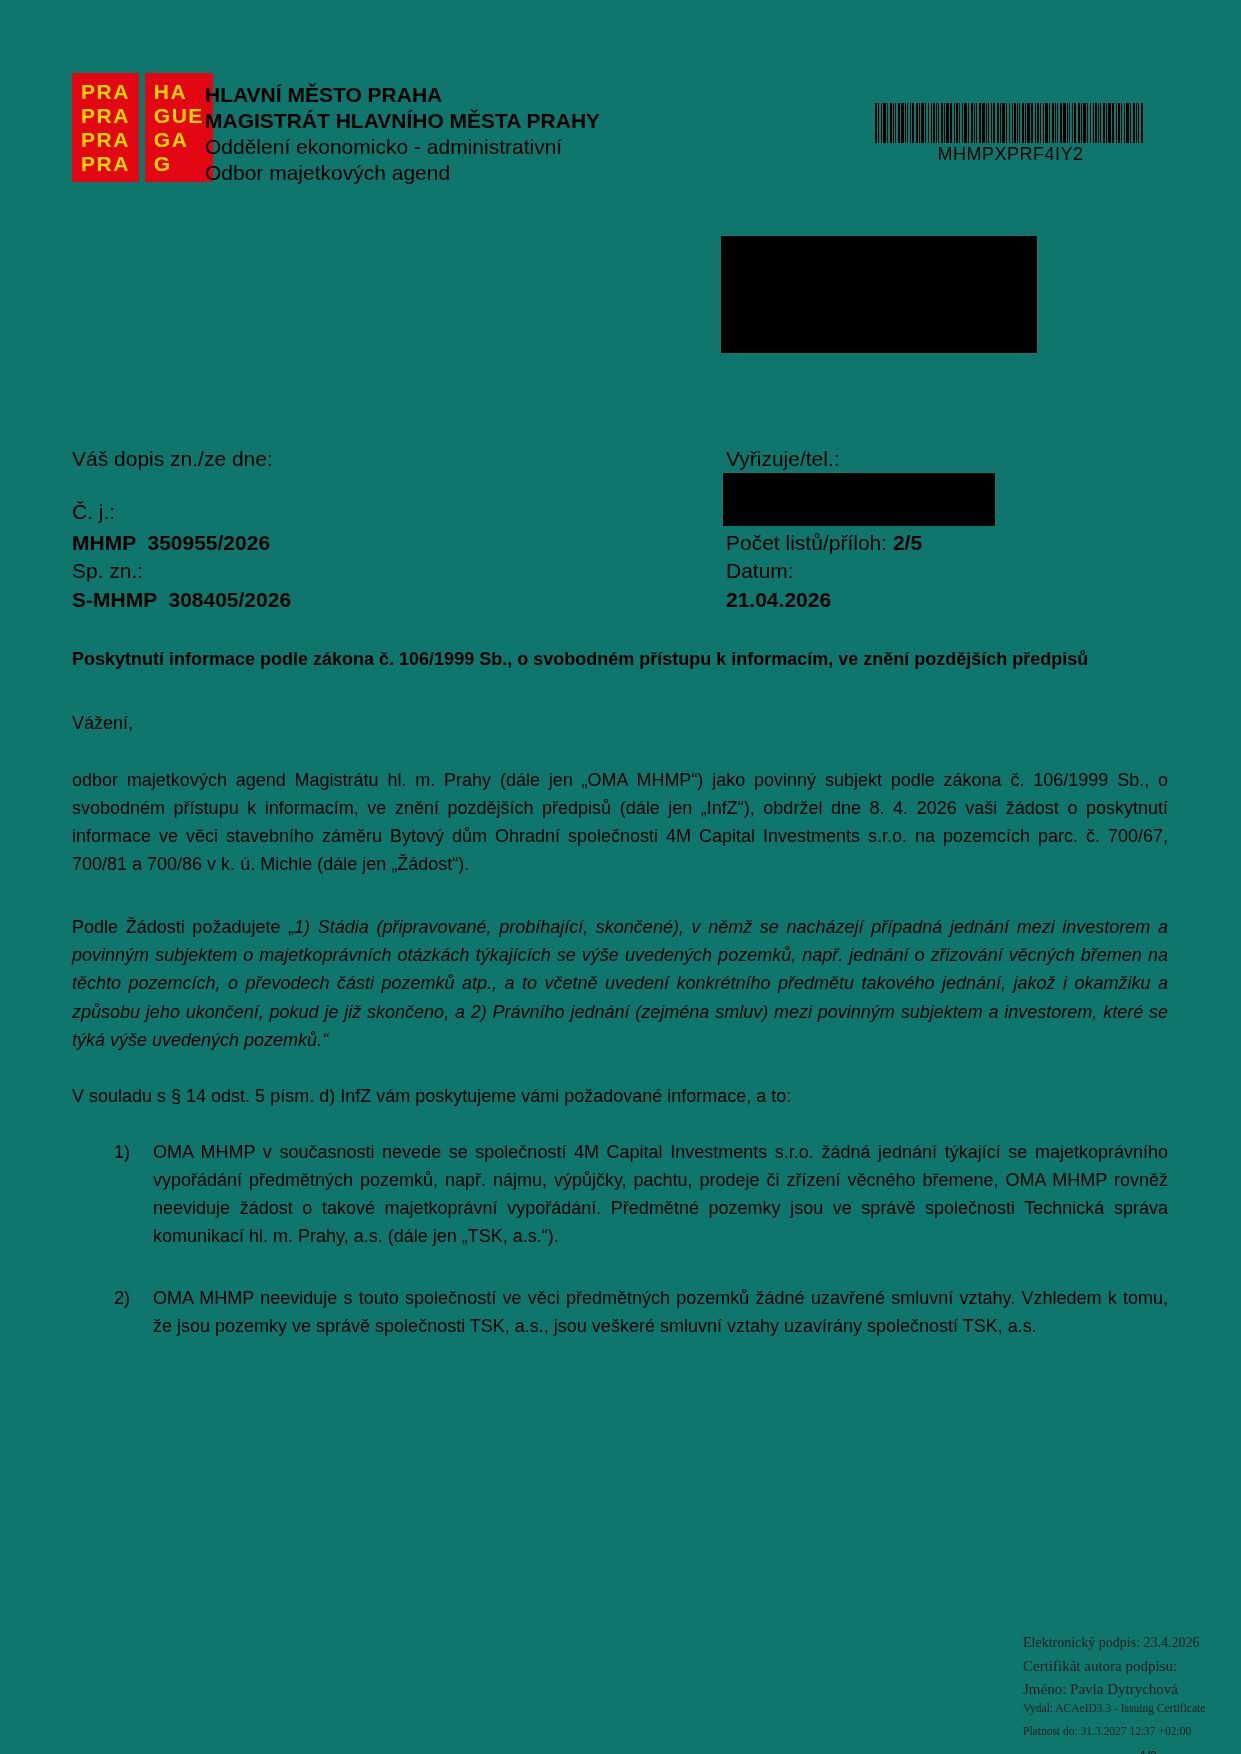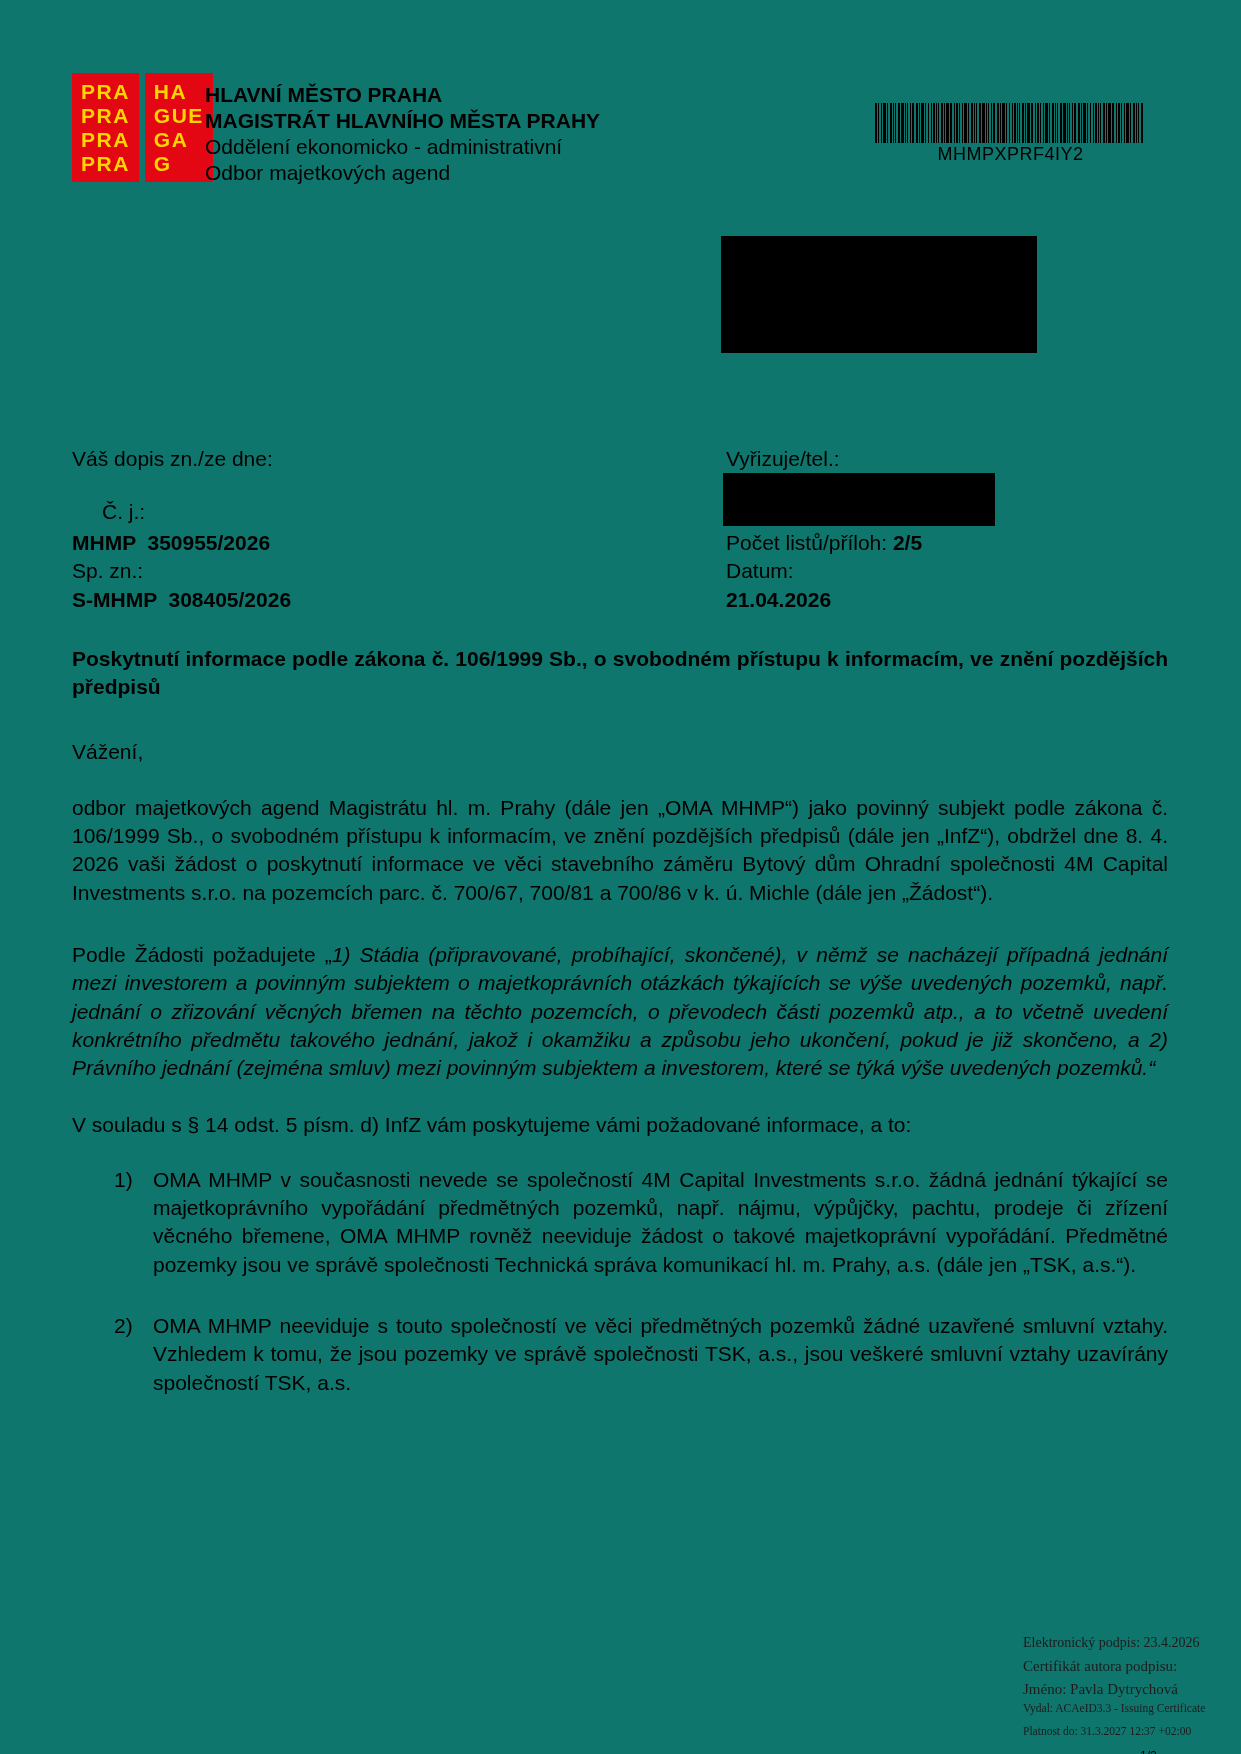--- a/index.html
+++ b/index.html
@@ -36,21 +36,21 @@
   
   .redact { background:#000; }
   .redact1 { left:721px; top:236px; width:316px; height:117px; }
   .redact2 { left:723px; top:473px; width:272px; height:53px; }
 
   
   .meta { font-size:21px; line-height:28px; white-space:pre; }
   .b { font-weight:bold; }
 
   
-  .bodytext { left:72px; top:645px; width:1096px; font-size:21px; line-height:28.3px; }
+  .bodytext { left:72px; top:645px; width:1096px; font-size:18px; line-height:28.3px; }
   .bodytext p { margin:0; text-align:justify; }
   .subject { font-weight:bold; margin-bottom:36px !important; }
   .salutation { margin-bottom:28px !important; text-align:left !important; }
   .para1 { margin-bottom:34px !important; }
   .para2 { margin-bottom:28px !important; }
   .para2 em { font-style:italic; }
   .para3 { margin-bottom:27px !important; text-align:left !important; }
   .list { margin-top:0; }
   .list-item { position:relative; padding-left:81px; text-align:justify; }
   .list-item + .list-item { margin-top:33px; }
@@ -195,21 +195,21 @@
       </div>
     <div class="barcode-text">MHMPXPRF4IY2</div>
   </div>
 
   <div class="abs redact redact1"></div>
   <div class="abs redact redact2"></div>
 
   <div class="abs meta" style="left:72px; top:445px;">Váš dopis zn./ze dne:</div>
   <div class="abs meta" style="left:726px; top:445px;">Vyřizuje/tel.:</div>
 
-  <div class="abs meta" style="left:72px; top:498px;margin-left:30px;">Č. j.:</div>
+  <div class="abs meta" style="left:72px; top:498px;">Č. j.:</div>
   <div class="abs meta b" style="left:72px; top:529px;">MHMP  350955/2026</div>
   <div class="abs meta" style="left:726px; top:529px;"><span>Počet listů/příloh: </span><span class="b">2/5</span></div>
 
   <div class="abs meta" style="left:72px; top:557px;">Sp. zn.:</div>
   <div class="abs meta" style="left:726px; top:557px;">Datum:</div>
 
   <div class="abs meta b" style="left:72px; top:586px;">S-MHMP  308405/2026</div>
   <div class="abs meta b" style="left:726px; top:586px;">21.04.2026</div>
 
   <div class="abs bodytext">

